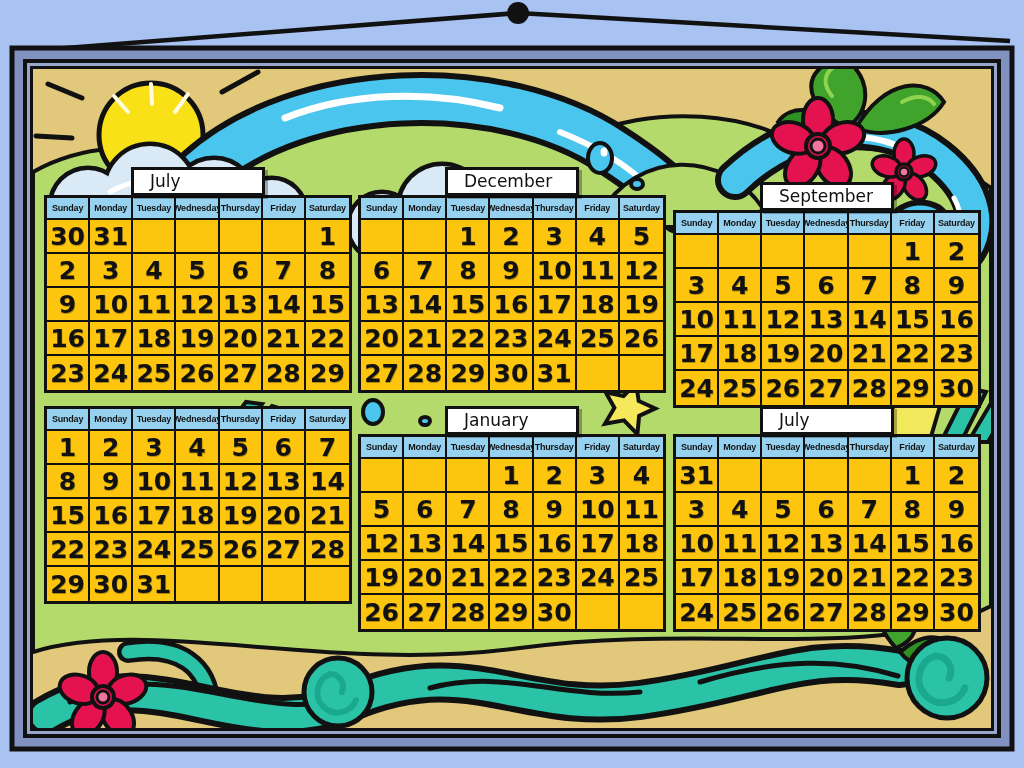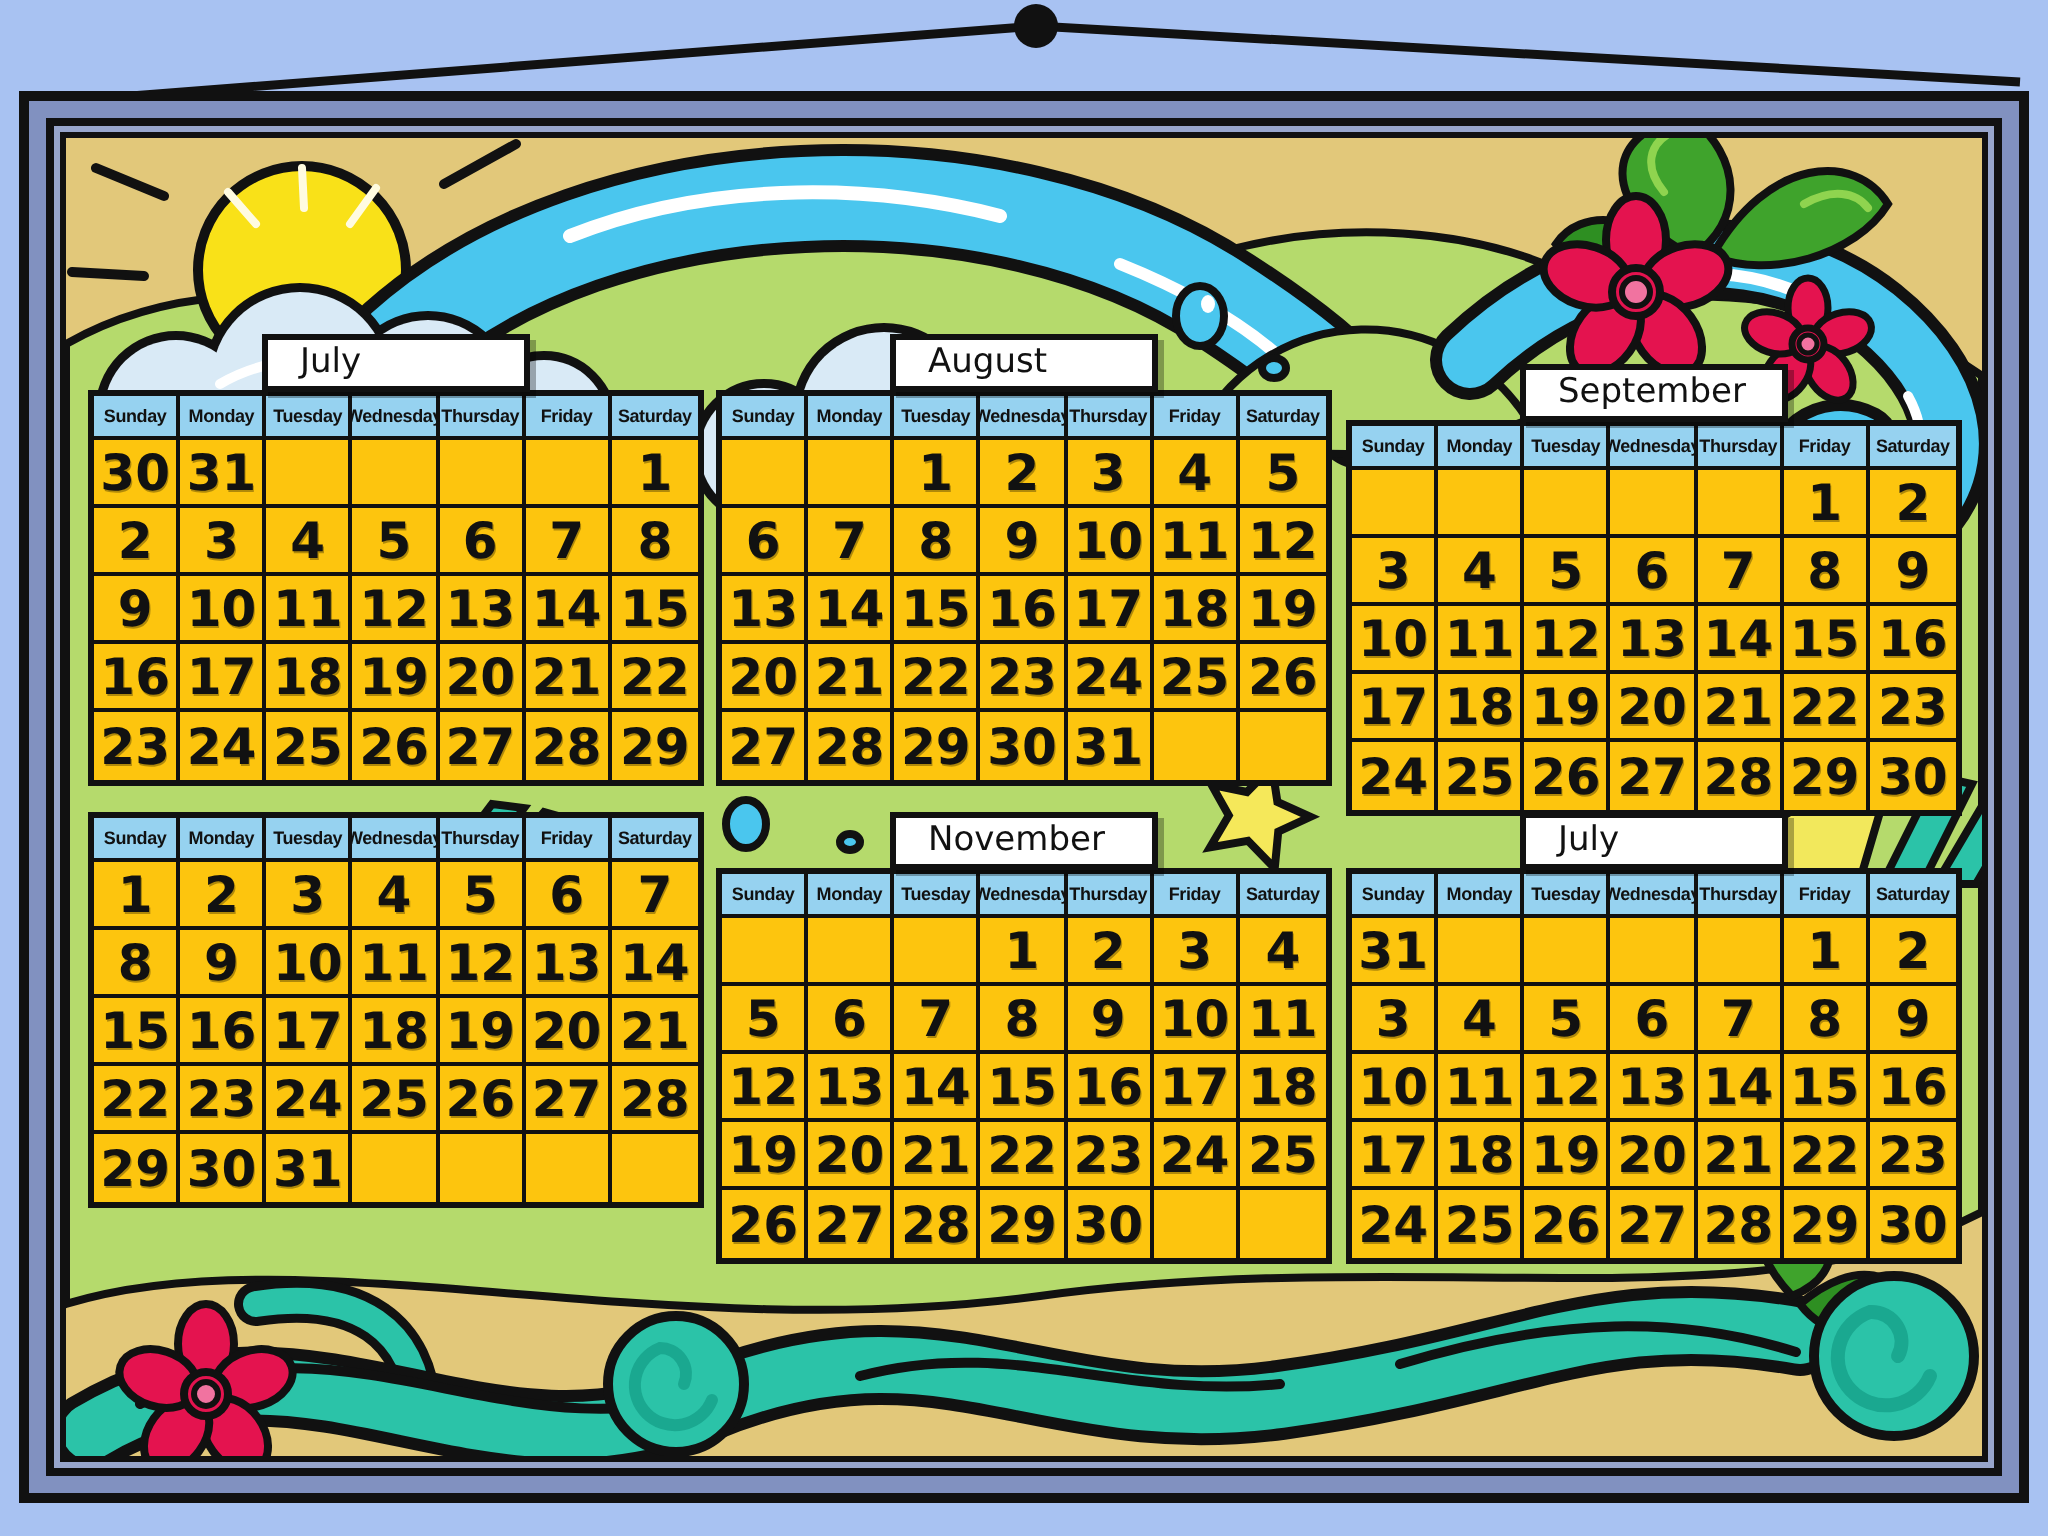--- a/index.html
+++ b/index.html
@@ -233,21 +233,21 @@
         <div class="date">25</div>
         <div class="date">26</div>
         <div class="date">27</div>
         <div class="date">28</div>
         <div class="date">29</div>
       </div>
   </div>
 
   <div class="calendar" style="left:358px;top:167px">
     <div class="month-tab">
-      <span>August</span>
+      <span>December</span>
     </div>
     <div class="cal-grid">
         <div class="dow">Sunday</div>
         <div class="dow">Monday</div>
         <div class="dow">Tuesday</div>
         <div class="dow">Wednesday</div>
         <div class="dow">Thursday</div>
         <div class="dow">Friday</div>
         <div class="dow">Saturday</div>
         <div class="date"></div>
@@ -380,21 +380,21 @@
         <div class="date">31</div>
         <div class="date"></div>
         <div class="date"></div>
         <div class="date"></div>
         <div class="date"></div>
       </div>
   </div>
 
   <div class="calendar" style="left:358px;top:406px">
     <div class="month-tab">
-      <span>November</span>
+      <span>January</span>
     </div>
     <div class="cal-grid">
         <div class="dow">Sunday</div>
         <div class="dow">Monday</div>
         <div class="dow">Tuesday</div>
         <div class="dow">Wednesday</div>
         <div class="dow">Thursday</div>
         <div class="dow">Friday</div>
         <div class="dow">Saturday</div>
         <div class="date"></div>

